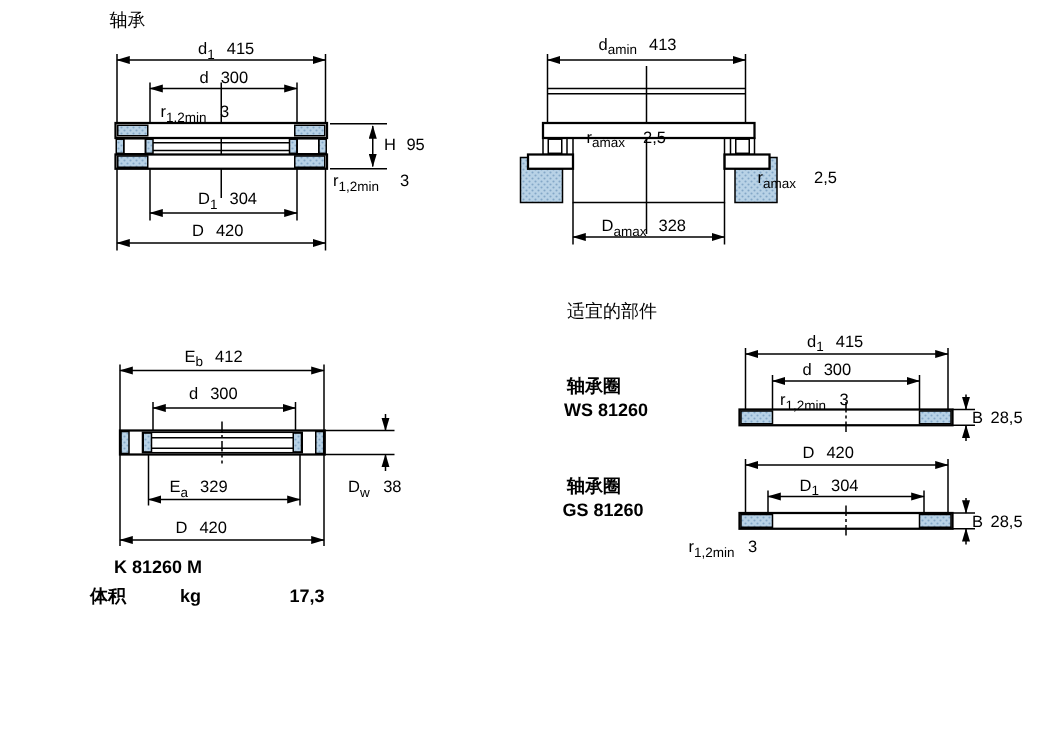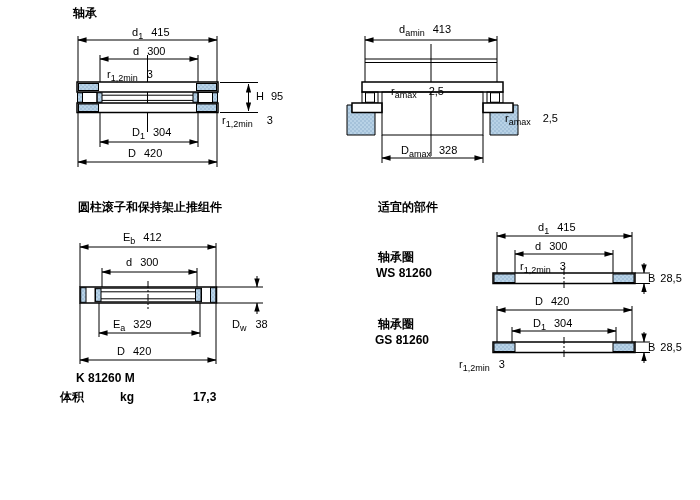--- a/index.html
+++ b/index.html
@@ -1,19 +1,19 @@
 <!DOCTYPE html>
 <html><head>
 <meta charset="utf-8">
 <style>
   html,body{margin:0;padding:0;background:#fff;width:700px;height:500px;overflow:hidden;}
   .canvas{position:relative;width:700px;height:500px;background:#fff;
           font-family:"Liberation Sans","DejaVu Sans",sans-serif;color:#000;}
   .lbl{position:absolute;font-size:12px;line-height:13px;white-space:nowrap;font-weight:bold;}
-  .bold{font-weight:bold;}
+  .bold{font-weight:normal;}
   svg{position:absolute;left:0;top:0;}
   svg text{font-family:"Liberation Sans","DejaVu Sans",sans-serif;font-size:11px;fill:#000;}
   svg .sub{font-size:9px;}
   .thin{stroke:#000;stroke-width:1;fill:none;}
   .thick{stroke:#000;stroke-width:1.5;fill:#fff;}
   .dim{stroke:#000;stroke-width:1;fill:none;}
   .cl{stroke:#000;stroke-width:1;fill:none;stroke-dasharray:7 2 2 2;}
 </style>
 </head>
 <body>
@@ -175,21 +175,20 @@
     <line class="dim" x1="644" y1="332" x2="644" y2="342" marker-end="url(#arr)"></line>
     <line class="dim" x1="644" y1="363" x2="644" y2="352.5" marker-end="url(#arr)"></line>
     <text x="535" y="305"><tspan>D</tspan><tspan dx="8">420</tspan></text>
     <text x="533" y="327"><tspan>D</tspan><tspan class="sub" dy="3">1</tspan><tspan dy="-3" dx="8">304</tspan></text>
     <text x="648" y="351"><tspan>B</tspan><tspan dx="5">28,5</tspan></text>
     <text x="459" y="368"><tspan>r</tspan><tspan class="sub" dy="3">1,2min</tspan><tspan dy="-3" dx="9">3</tspan></text>
   </g>
 </svg>
 
 <div class="lbl bold" style="left:73px;top:7px">轴承</div>
-<div class="lbl bold" style="left:78px;top:201px">圆柱滚子和保持架止推组件</div>
 <div class="lbl bold" style="left:378px;top:201px">适宜的部件</div>
 
 <div class="lbl" style="left:378px;top:251px">轴承圈</div>
 <div class="lbl" style="left:376px;top:267px">WS 81260</div>
 <div class="lbl" style="left:378px;top:318px">轴承圈</div>
 <div class="lbl" style="left:375px;top:334px">GS 81260</div>
 
 <div class="lbl" style="left:76px;top:372px">K 81260 M</div>
 <div class="lbl" style="left:60px;top:391px">体积</div>
 <div class="lbl" style="left:120px;top:391px">kg</div>

